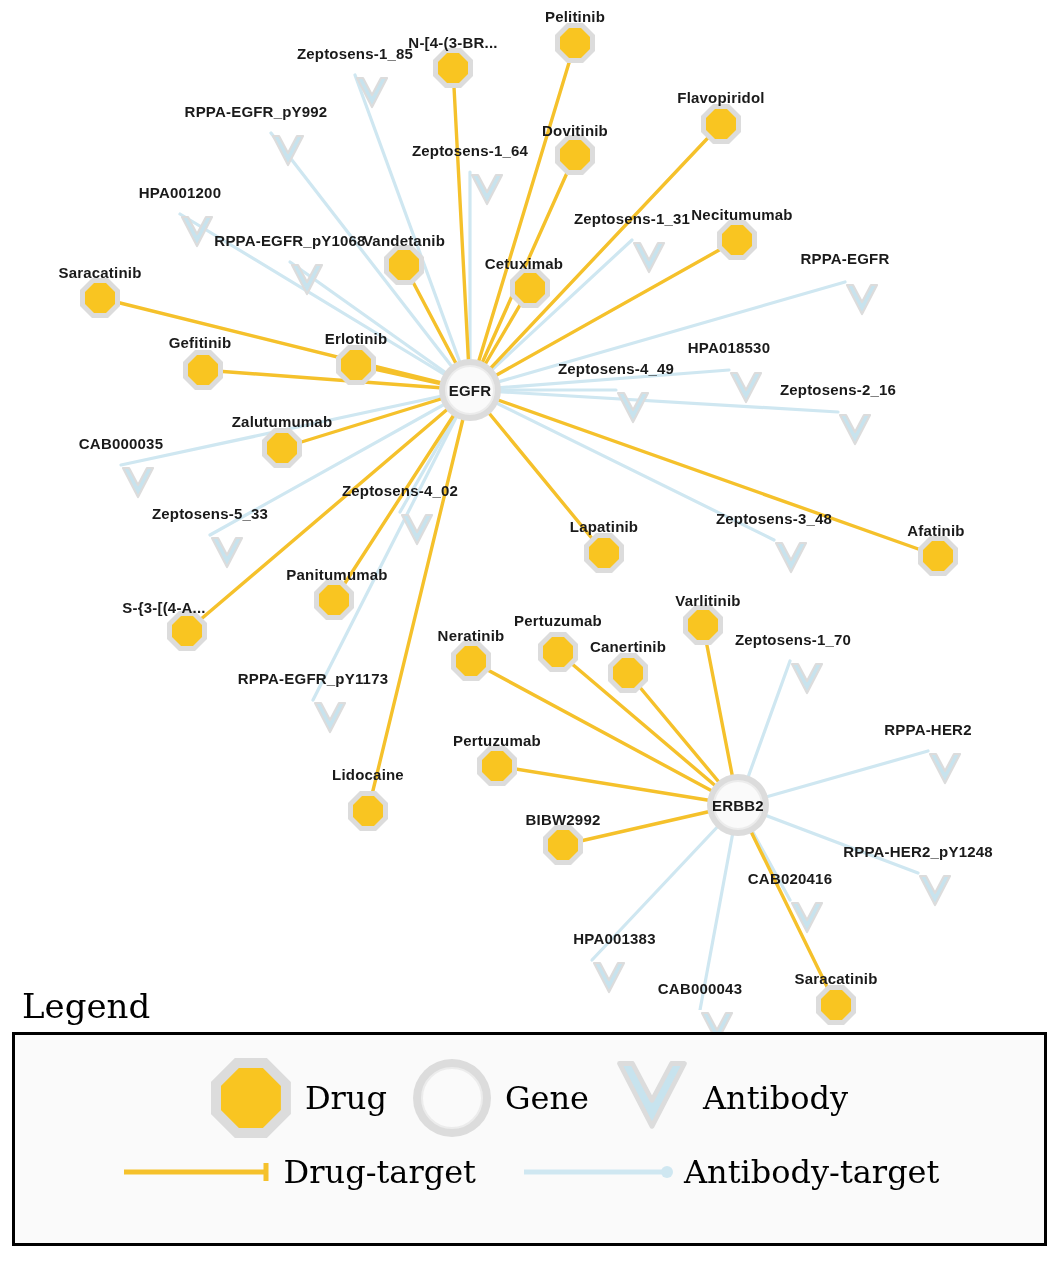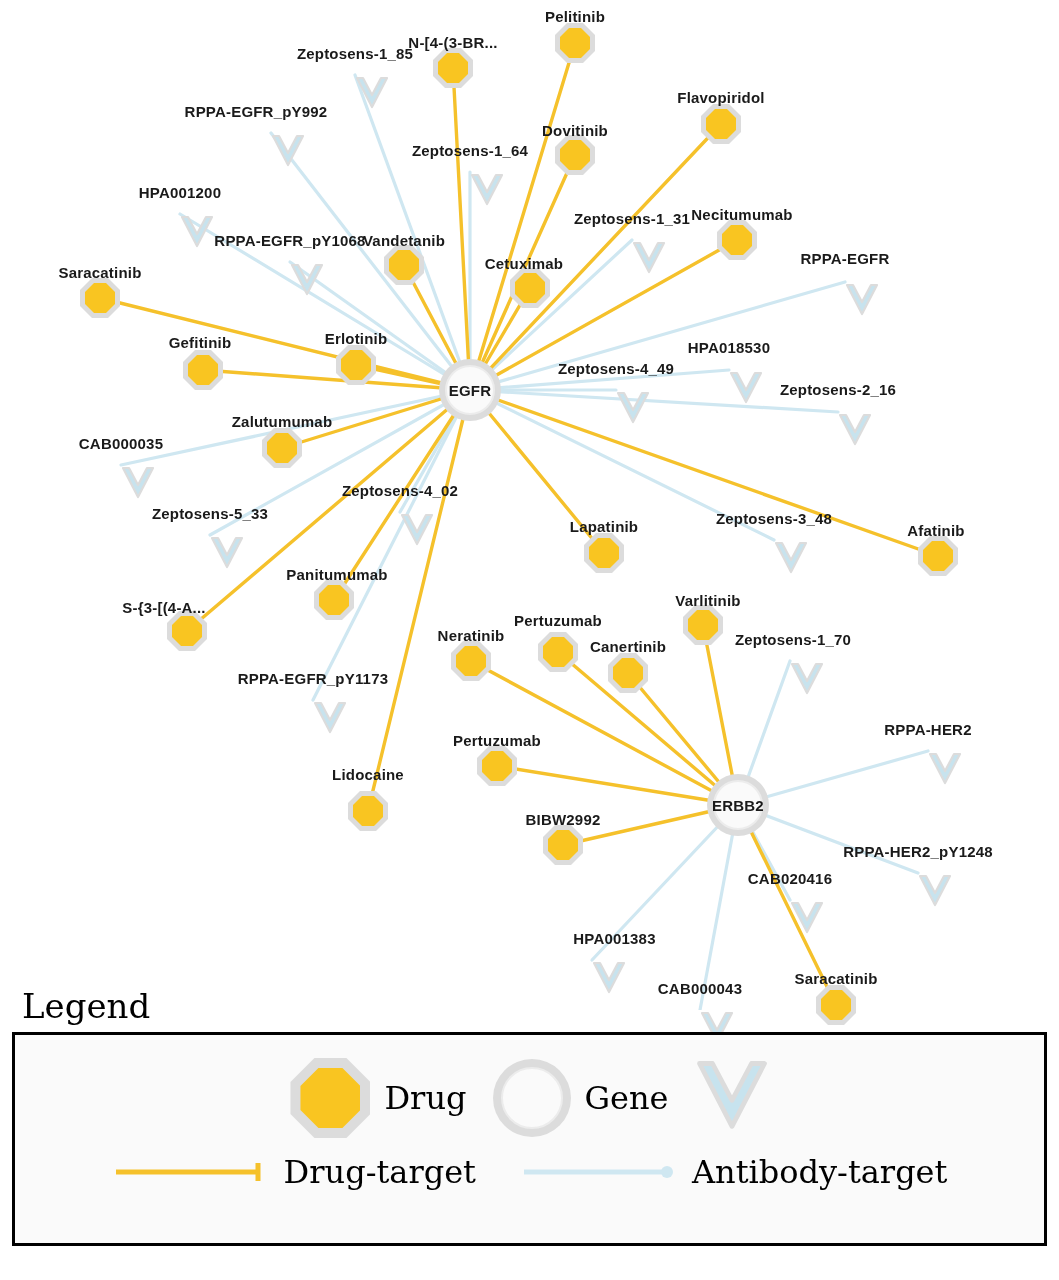--- a/index.html
+++ b/index.html
@@ -114,21 +114,21 @@
   .legend-row2 {
     display: flex;
     align-items: center;
     justify-content: center;
     gap: 44px;
     margin-top: 14px;
   }
   .legend-edge-item {
     display: flex;
     align-items: center;
-    gap: 12px;
+    gap: 4px;
   }
 </style>
 </head>
 <body>
 
 <div id="network">
   <svg id="edges" width="1059" height="1010">
       <line x1="355" y1="75" x2="470" y2="390" stroke="#cfe7f1" stroke-width="3.2" stroke-linecap="round"></line>
       <line x1="271" y1="133" x2="470" y2="390" stroke="#cfe7f1" stroke-width="3.2" stroke-linecap="round"></line>
       <line x1="470" y1="172" x2="470" y2="390" stroke="#cfe7f1" stroke-width="3.2" stroke-linecap="round"></line>
@@ -473,20 +473,21 @@
           </span>
         </span>
         <span class="legend-text">Gene</span>
       </div>
       <div class="legend-item">
         <span>
           <svg width="74" height="78" viewBox="0 0 34 36">
             <path d="M2 3 L17 32 L32 3 L26 3 L17 20 L8 3 Z" fill="#c7e3ee" stroke="#dcdcdc" stroke-width="2.2" stroke-linejoin="round"></path>
           </svg>
         </span>
+        <span class="legend-text">Antibody</span>
       </div>
     </div>
     <div class="legend-row2">
       <div class="legend-edge-item">
         <svg width="160" height="26">
           <line x1="4" y1="13" x2="146" y2="13" stroke="#f5c12b" stroke-width="5"></line>
           <line x1="146" y1="4" x2="146" y2="22" stroke="#f5c12b" stroke-width="5"></line>
         </svg>
         <span class="legend-text">Drug-target</span>
       </div>

